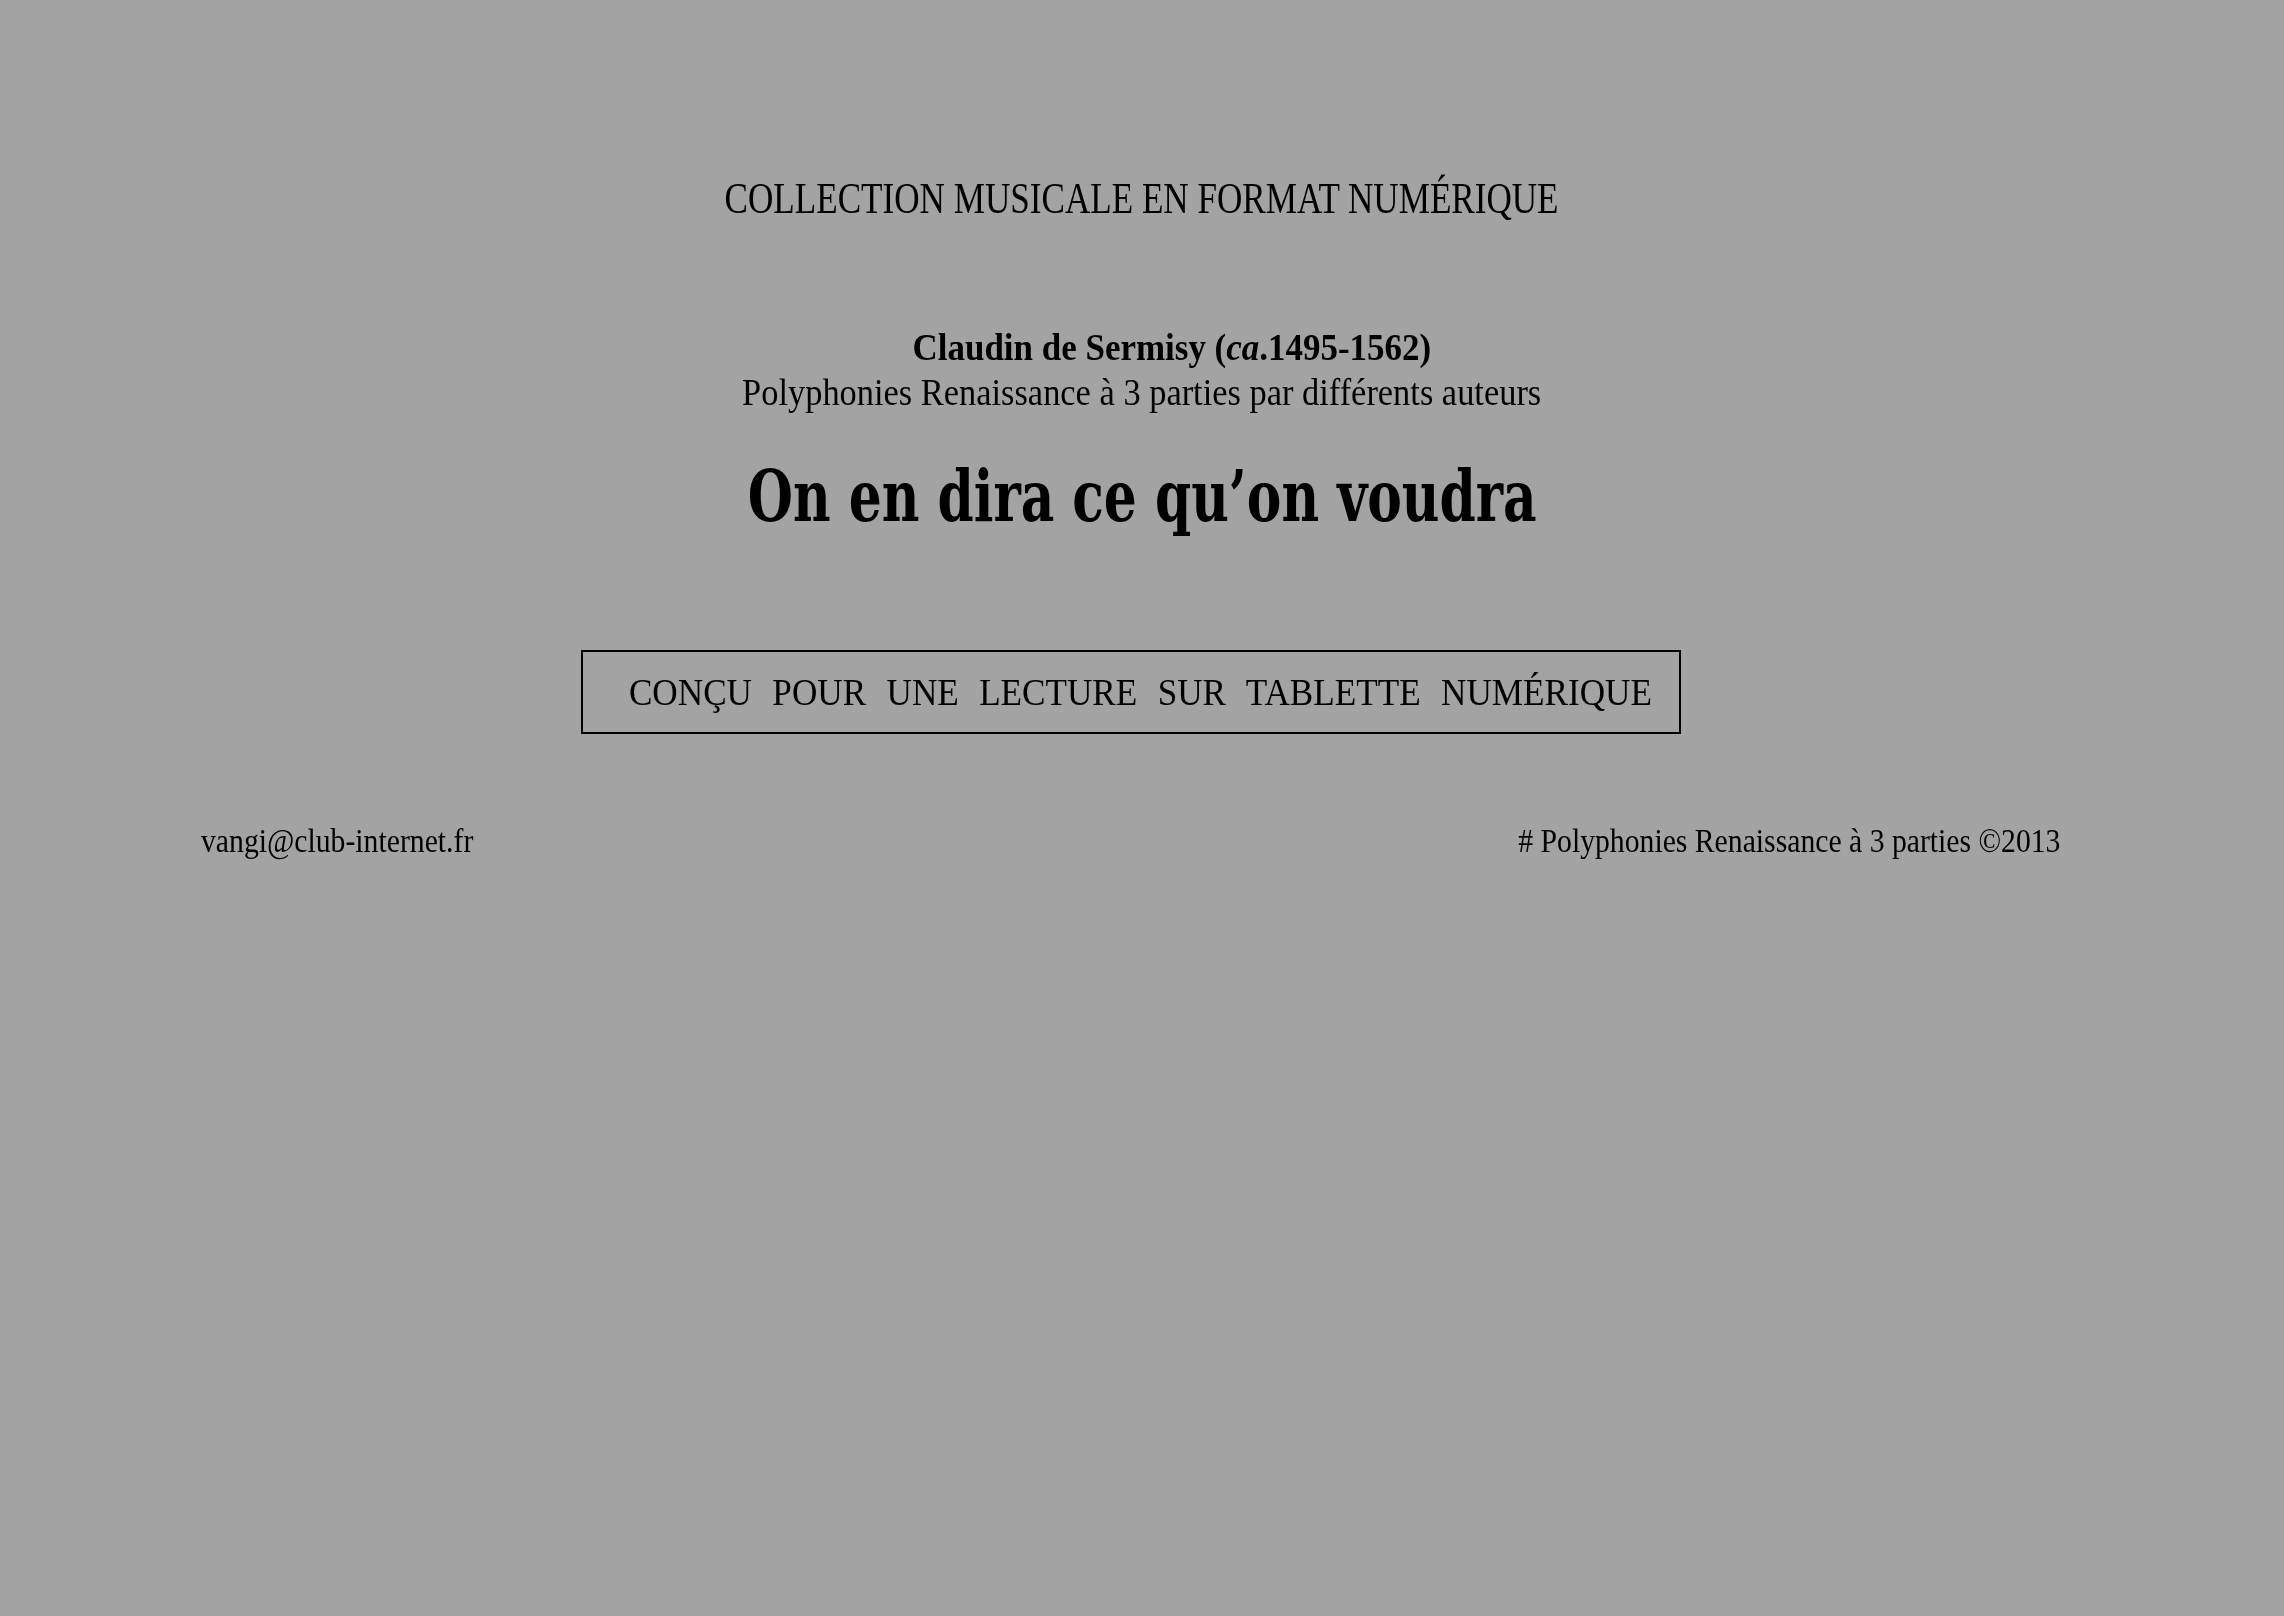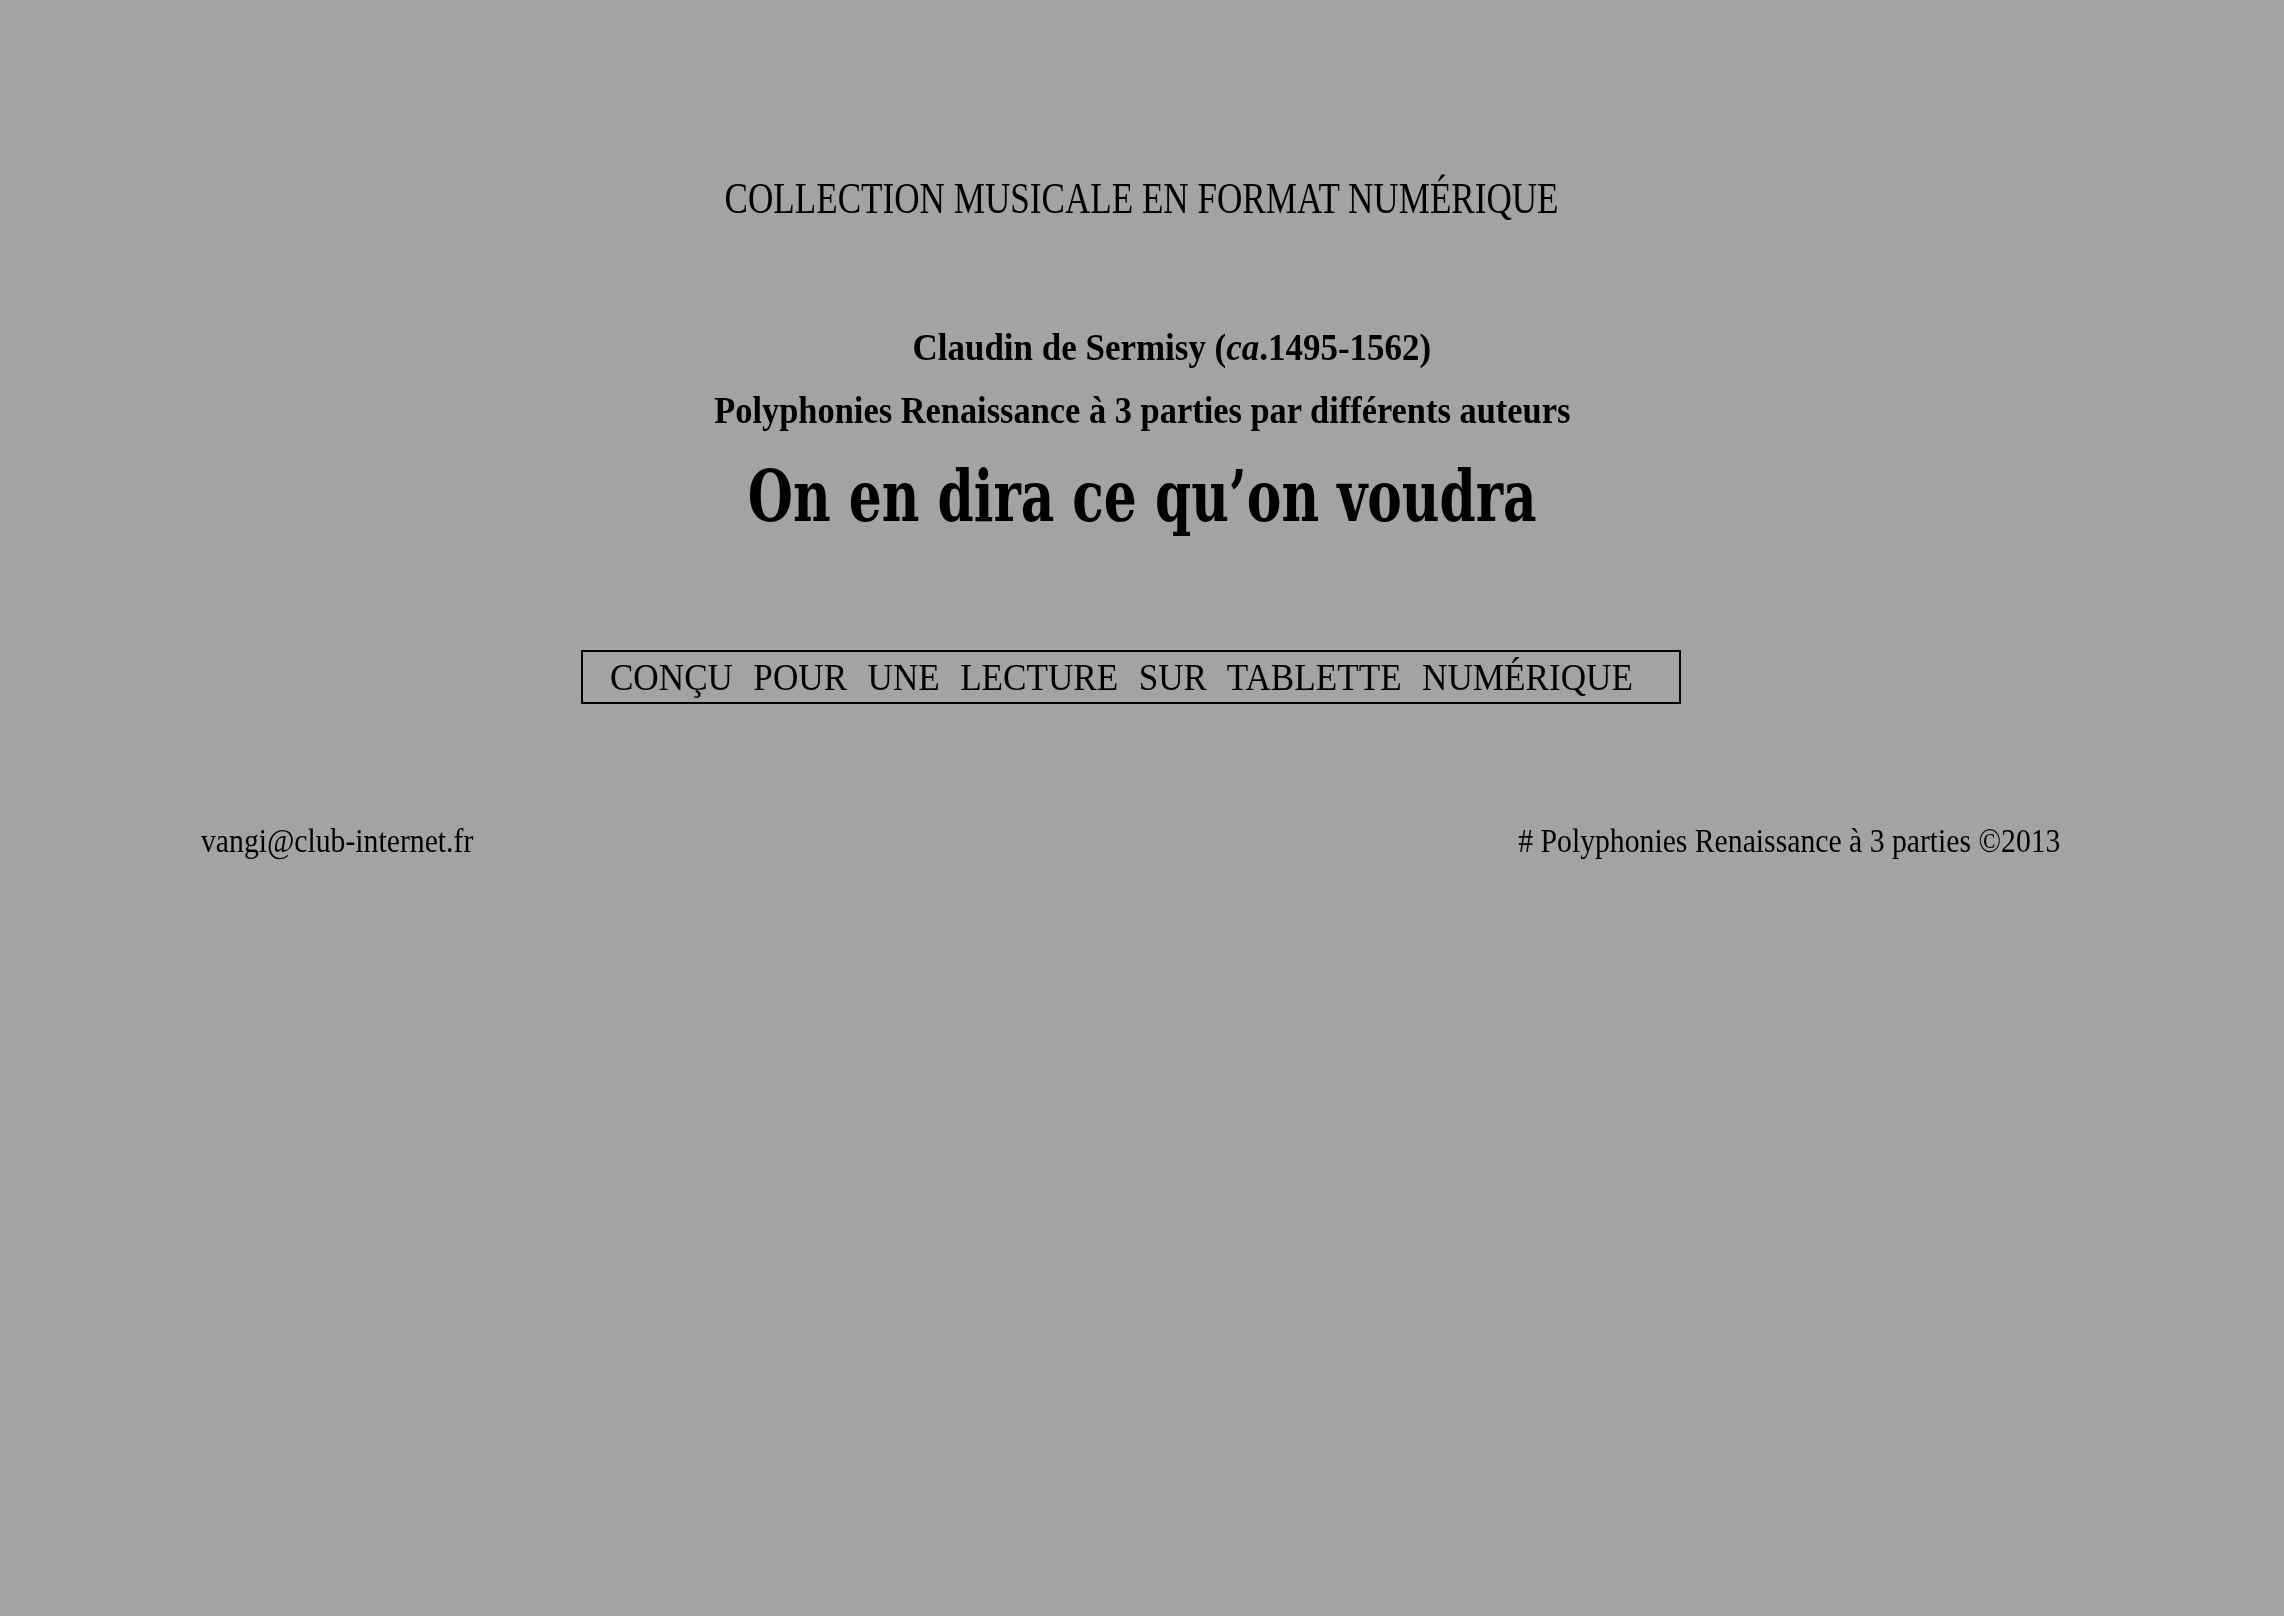--- a/index.html
+++ b/index.html
@@ -41,47 +41,47 @@
     top: 328px;
     font-size: 38px;
     font-weight: bold;
     margin-left: 30px;
   }
   .composer .squeeze { transform: scaleX(0.92); }
   .composer .circa { font-style: italic; }
 
   
   .subtitle {
-    top: 392px;
+    top: 374px;
     font-size: 37px;
-    font-weight: bold;
+    font-weight: normal;
   }
   .subtitle .squeeze { transform: scaleX(0.93); }
 
   
   .main-title {
     top: 461px;
     font-size: 71px;
     font-weight: bold;
     font-family: "DejaVu Serif", serif;
   }
   .main-title .squeeze { transform: scaleX(0.73); }
 
   
   .notice-box {
     position: absolute;
     left: 581px;
     top: 650px;
     width: 1100px;
-    height: 54px;
+    height: 84px;
     box-sizing: border-box;
     border: 2.7px solid #000000;
     display: flex;
     align-items: center;
-    justify-content: flex-start;
+    justify-content: flex-end;
   }
   .notice-text {
     display: inline-block;
     font-size: 37px;
     line-height: 1;
     white-space: nowrap;
     word-spacing: 0.33em;
     transform: scaleX(0.95);
     transform-origin: 50% 50%;
   }

